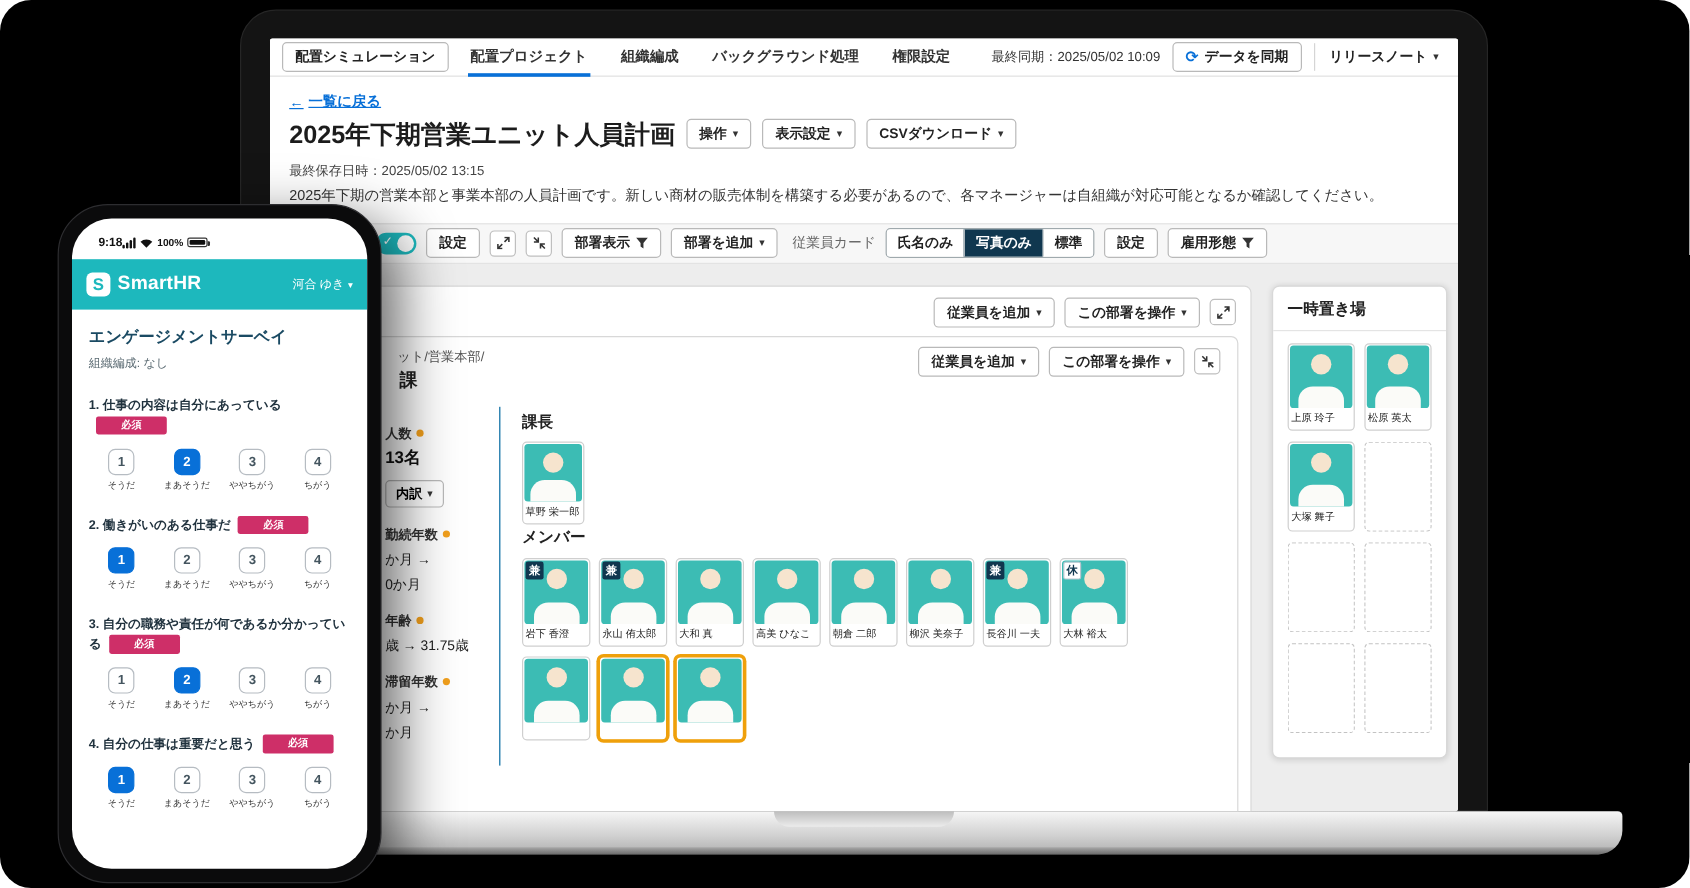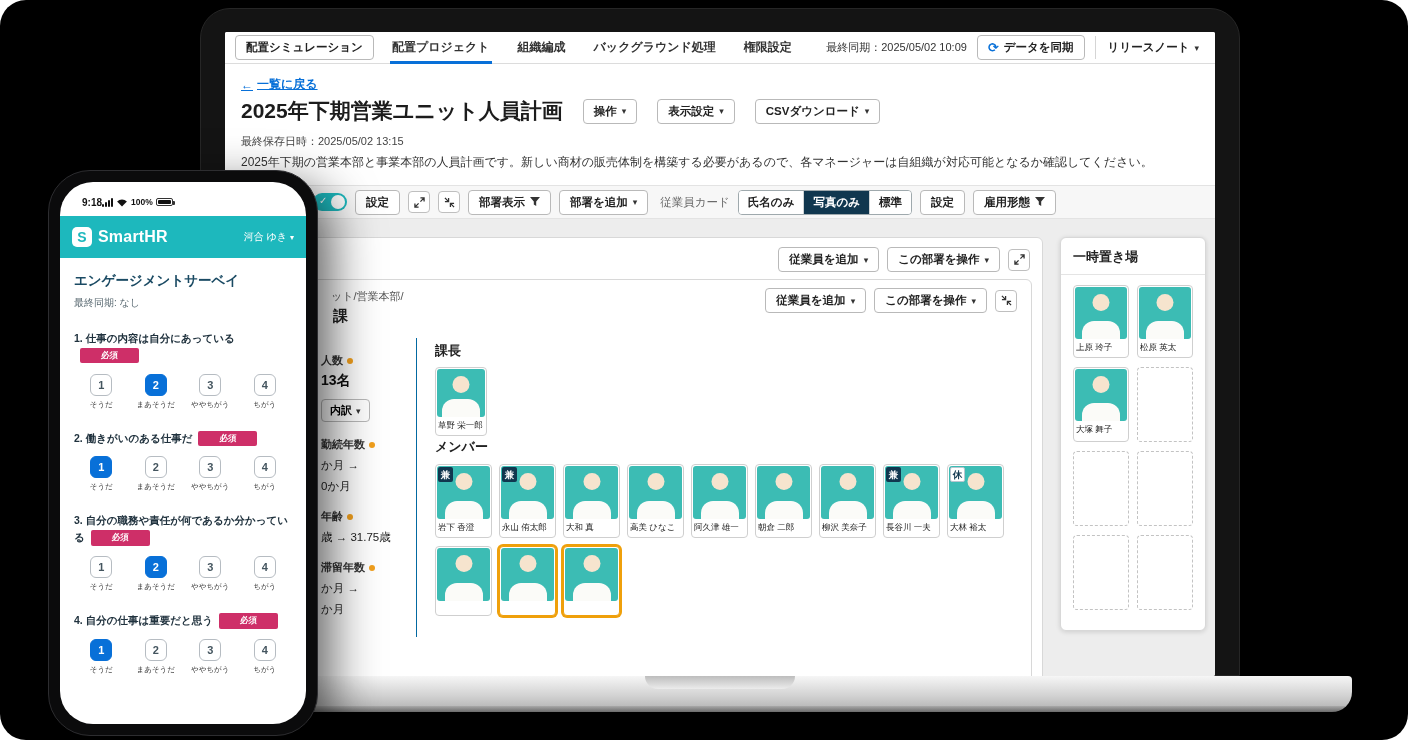--- a/index.html
+++ b/index.html
@@ -22,21 +22,21 @@
   .tab{display:flex;align-items:center;padding:0 2px;margin-right:24px;font-weight:bold;color:#333;position:relative;cursor:pointer;font-size:12px;white-space:nowrap}
   .tab.active::after{content:"";position:absolute;left:0;right:0;bottom:0;height:3px;background:var(--accent-blue,#0870d8)}
   .nav-right{margin-left:auto;display:flex;align-items:center;gap:10px}
   .sync-label{font-size:11px;color:#333;white-space:nowrap}
   .refresh{color:var(--accent-blue,#0870d8);font-size:13px;line-height:1}
   .release{border:none;border-left:1px solid #d5d5d5;border-radius:0;background:none;padding:4px 6px 4px 12px}
 
   
   .page-head{padding:8px 16px 10px;background:#fff;flex:none}
   .back{display:inline-flex;align-items:center;gap:4px;color:var(--accent-blue,#0870d8);font-size:12px;font-weight:bold;text-decoration:underline;margin-top:4px;cursor:pointer}
-  .title-row{display:flex;align-items:center;gap:20px;margin-top:4px}
+  .title-row{display:flex;align-items:center;gap:9px;margin-top:4px}
   .title-row h1{font-size:21px;font-weight:bold;color:#1c1c1c;white-space:nowrap}
   .saved{font-size:11px;color:#444;margin-top:9px}
   .desc{font-size:12px;color:#333;margin-top:5px;margin-bottom:4px;white-space:nowrap;overflow:hidden}
 
   
   .toolbar{height:34px;background:#f7f7f7;border-top:1px solid #e3e3e3;border-bottom:1px solid #e3e3e3;display:flex;align-items:center;gap:8px;padding:0 12px 0 88px;flex:none}
   .toggle{width:34px;height:18px;background:var(--brand-teal,#1db8bd);border-radius:9px;position:relative;display:inline-block;flex:none;cursor:pointer}
   .toggle .tick{position:absolute;left:6px;top:2px;color:#fff;font-size:10px;font-weight:bold}
   .toggle .knob{position:absolute;right:2px;top:2px;width:14px;height:14px;border-radius:50%;background:#fff}
   .icon-btn{width:22px;height:22px;display:inline-flex;align-items:center;justify-content:center;background:#fff;border:1px solid #bfbfbf;border-radius:4px;cursor:pointer;flex:none}
@@ -300,25 +300,20 @@
                     <div class="pname">大和 真</div>
                   </div>
                   <div class="pcard">
 
                     <div class="avatar"></div>
                     <div class="pname">高美 ひなこ</div>
                   </div>
                   <div class="pcard">
 
                     <div class="avatar"></div>
-                    <div class="pname">阿久津 雄一</div>
-                  </div>
-                  <div class="pcard">
-
-                    <div class="avatar"></div>
                     <div class="pname">朝倉 二郎</div>
                   </div>
                   <div class="pcard">
 
                     <div class="avatar"></div>
                     <div class="pname">柳沢 美奈子</div>
                   </div>
                   <div class="pcard">
                     <span class="badge">兼</span>
                     <div class="avatar"></div>
@@ -404,21 +399,21 @@
         <span class="logo-mark">S</span>
         <span class="logo-text">SmartHR</span>
         <span class="p-user">
           <span>河合 ゆき</span>
             <span class="caret">▾</span>
         </span>
       </div>
 
       <div class="p-body">
         <h2 class="survey-title">エンゲージメントサーベイ</h2>
-        <div class="deadline">最終同期: なし</div>
+        <div class="deadline">組織編成: なし</div>
 
         <div class="q">
           <span>1. 仕事の内容は自分にあっている</span><span class="req">必須</span>
         </div>
         <div class="opts">
           <div class="opt">
               <div class="opt-box">1</div>
               <div class="opt-label">そうだ</div>
             </div>
           <div class="opt">

